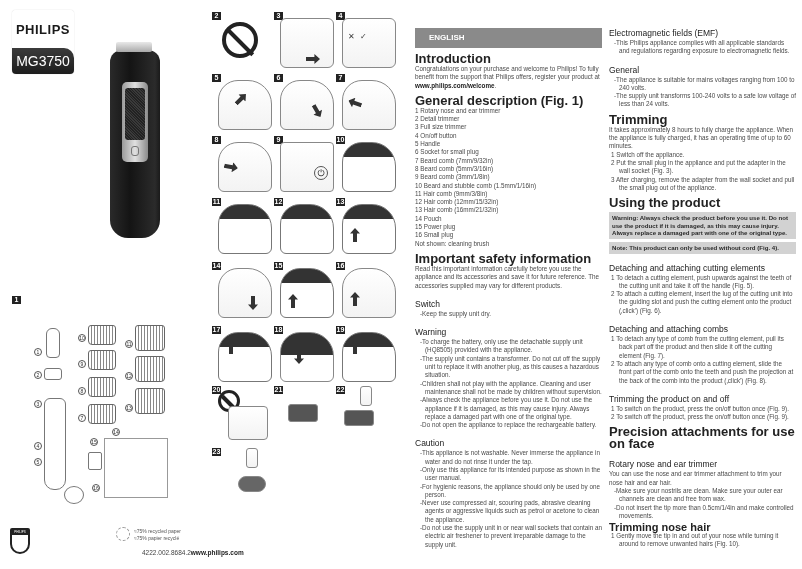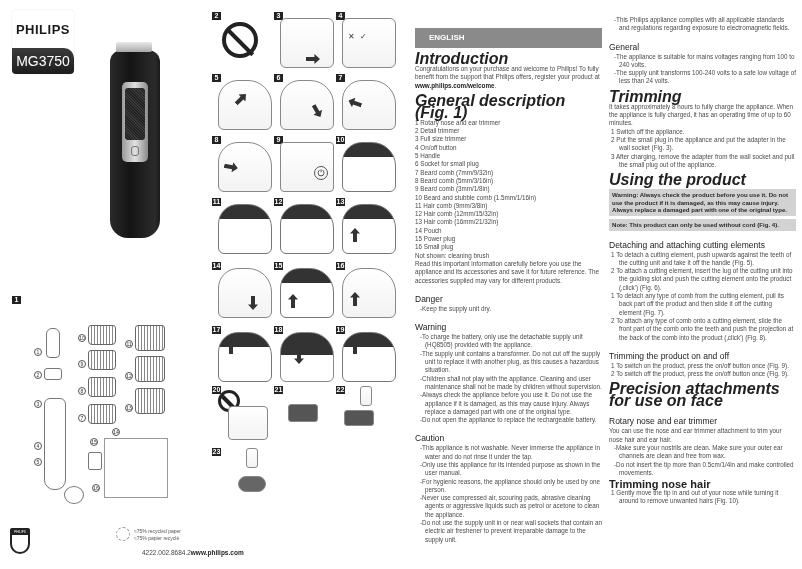--- a/index.html
+++ b/index.html
@@ -48,21 +48,21 @@
   .footer-code { position: absolute; left: 142px; top: 549px; font-size: 6.5px; color: #444; }
   .footer-code b { color: #222; }
 
   
   .col { position: absolute; top: 16px; font-size: 6.3px; line-height: 8.3px; color: #4a4a4a; }
   .col-1 { left: 14px; width: 187px; }
   .col-2 { left: 208px; width: 187px; }
 
   .lang-bar { margin-top: 12px; height: 20px; background: #8a8a8a; color: #fff; font-weight: bold; font-size: 8px; line-height: 20px; padding-left: 14px; }
 
-  h1 { font-size: 16px; line-height: 12px; font-weight: bold; color: #222; margin-top: 5px; font-style: italic; }
+  h1 { font-size: 13px; line-height: 12px; font-weight: bold; color: #222; margin-top: 5px; }
   h2 { font-size: 8.5px; line-height: 11px; font-weight: normal; color: #222; margin-top: 9px; }
   h3 { font-size: 11px; line-height: 9px; font-weight: bold; color: #222; margin-top: 3px; }
   p { margin: 0; }
   .list { list-style: none; }
   .list li { padding-left: 6px; text-indent: -6px; }
   .bullets { list-style: none; }
   .bullets li { padding-left: 10px; text-indent: -5px; }
   .numbered { list-style: none; }
   .numbered li { padding-left: 10px; text-indent: -8px; }
   .note-box { background: #d2d2d2; color: #2a2a2a; font-weight: bold; padding: 2px 3px; margin-top: 3px; font-size: 6.1px; line-height: 7.6px; }
@@ -274,23 +274,24 @@
       <li>10  Beard and stubble comb (1.5mm/1/16in)</li>
       <li>11  Hair comb (9mm/3/8in)</li>
       <li>12  Hair comb (12mm/15/32in)</li>
       <li>13  Hair comb (16mm/21/32in)</li>
       <li>14  Pouch</li>
       <li>15  Power plug</li>
       <li>16  Small plug</li>
       <li>Not shown: cleaning brush</li>
     </ul>
 
+    <h1>Important safety information</h1>
     <p>Read this important information carefully before you use the appliance and its accessories and save it for future reference. The accessories supplied may vary for different products.</p>
 
-    <h2>Danger</h2>
+    <h2>Switch</h2>
     <ul class="bullets">
       <li>-Keep the supply unit dry.</li>
     </ul>
 
     <h2>Warning</h2>
     <ul class="bullets">
       <li>-To charge the battery, only use the detachable supply unit (HQ8505) provided with the appliance.</li>
       <li>-The supply unit contains a transformer. Do not cut off the supply unit to replace it with another plug, as this causes a hazardous situation.</li>
       <li>-Children shall not play with the appliance. Cleaning and user maintenance shall not be made by children without supervision.</li>
       <li>-Always check the appliance before you use it. Do not use the appliance if it is damaged, as this may cause injury. Always replace a damaged part with one of the original type.</li>
@@ -301,20 +302,21 @@
     <ul class="bullets">
       <li>-This appliance is not washable. Never immerse the appliance in water and do not rinse it under the tap.</li>
       <li>-Only use this appliance for its intended purpose as shown in the user manual.</li>
       <li>-For hygienic reasons, the appliance should only be used by one person.</li>
       <li>-Never use compressed air, scouring pads, abrasive cleaning agents or aggressive liquids such as petrol or acetone to clean the appliance.</li>
       <li>-Do not use the supply unit in or near wall sockets that contain an electric air freshener to prevent irreparable damage to the supply unit.</li>
     </ul>
   </div>
 
   <div class="col col-2">
+    <h2 style="margin-top:12px;">Electromagnetic fields (EMF)</h2>
     <ul class="bullets">
       <li>-This Philips appliance complies with all applicable standards and regulations regarding exposure to electromagnetic fields.</li>
     </ul>
 
     <h2>General</h2>
     <ul class="bullets">
       <li>-The appliance is suitable for mains voltages ranging from 100 to 240 volts.</li>
       <li>-The supply unit transforms 100-240 volts to a safe low voltage of less than 24 volts.</li>
     </ul>
 
@@ -329,20 +331,21 @@
     <h1>Using the product</h1>
     <div class="note-box">Warning: Always check the product before you use it. Do not use the product if it is damaged, as this may cause injury. Always replace a damaged part with one of the original type.</div>
     <div class="note-box">Note: This product can only be used without cord (Fig. 4).</div>
 
     <h2>Detaching and attaching cutting elements</h2>
     <ul class="numbered">
       <li>1  To detach a cutting element, push upwards against the teeth of the cutting unit and take it off the handle (Fig. 5).</li>
       <li>2  To attach a cutting element, insert the lug of the cutting unit into the guiding slot and push the cutting element onto the product (‚click') (Fig. 6).</li>
     </ul>
 
+    <h2>Detaching and attaching combs</h2>
     <ul class="numbered">
       <li>1  To detach any type of comb from the cutting element, pull its back part off the product and then slide it off the cutting element (Fig. 7).</li>
       <li>2  To attach any type of comb onto a cutting element, slide the front part of the comb onto the teeth and push the projection at the back of the comb into the product (‚click') (Fig. 8).</li>
     </ul>
 
     <h2>Trimming the product on and off</h2>
     <ul class="numbered">
       <li>1  To switch on the product, press the on/off button once (Fig. 9).</li>
       <li>2  To switch off the product, press the on/off button once (Fig. 9).</li>
     </ul>

